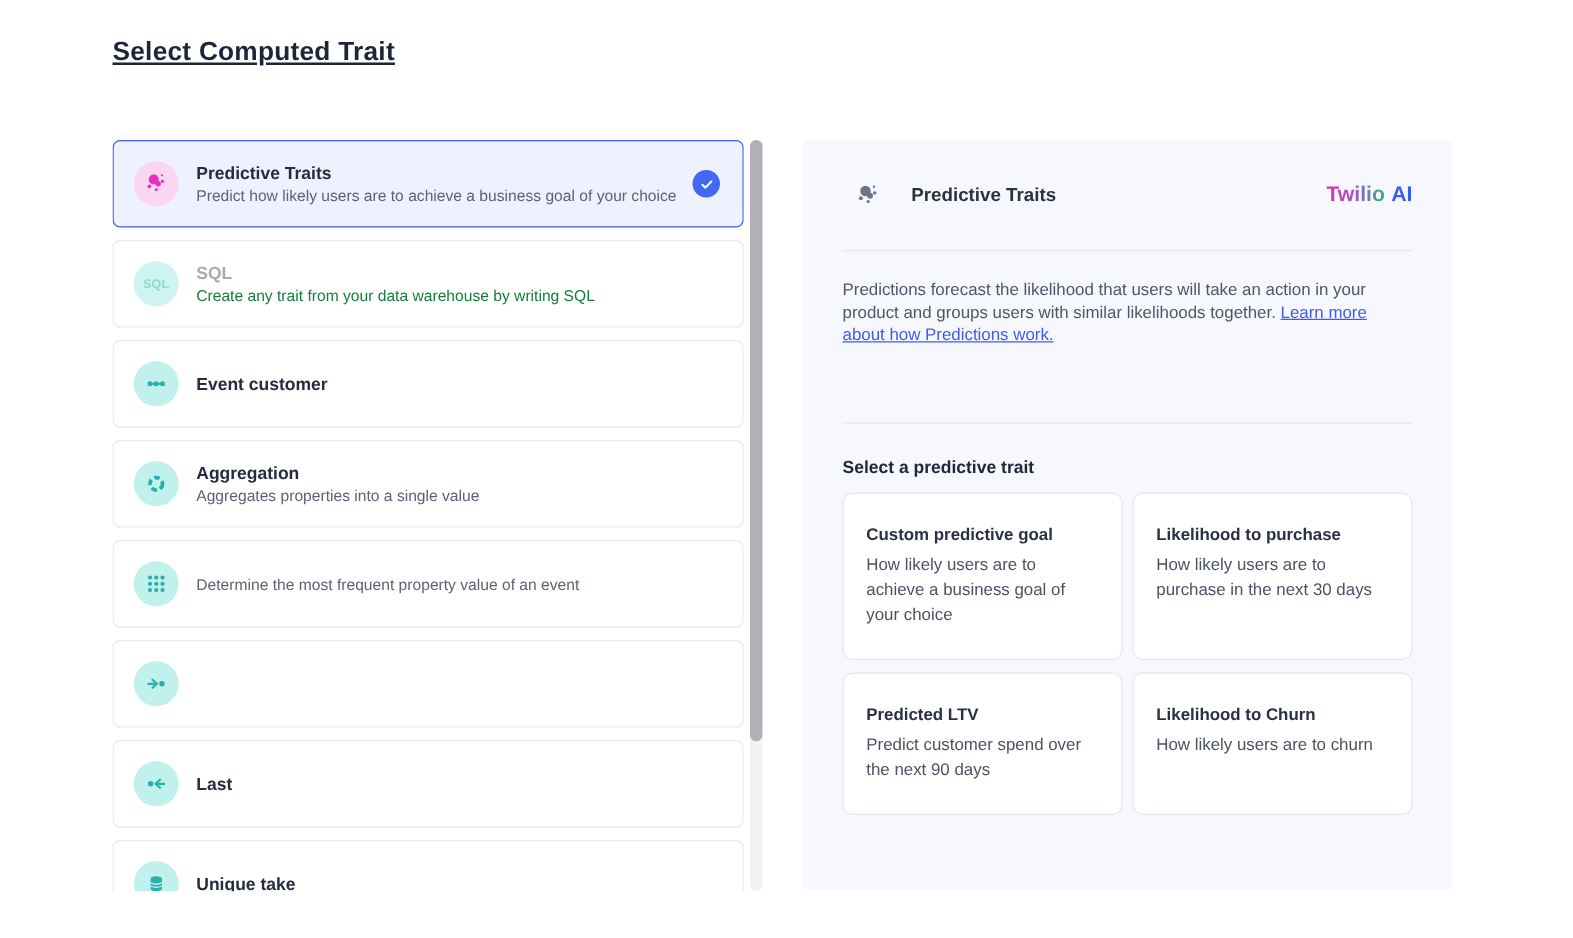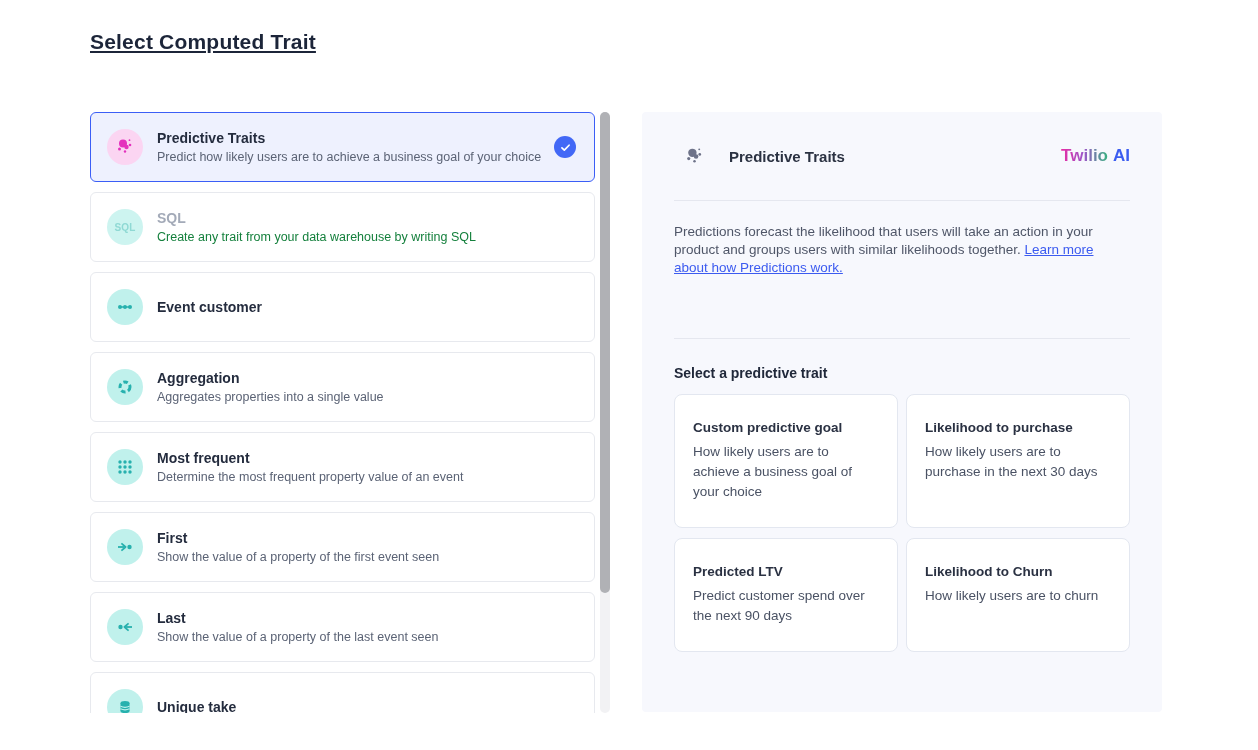--- a/index.html
+++ b/index.html
@@ -163,50 +163,44 @@
           <circle cx="15" cy="5" r="1.7"></circle>
         <circle cx="5" cy="10" r="1.7"></circle>
           <circle cx="10" cy="10" r="1.7"></circle>
           <circle cx="15" cy="10" r="1.7"></circle>
         <circle cx="5" cy="15" r="1.7"></circle>
           <circle cx="10" cy="15" r="1.7"></circle>
           <circle cx="15" cy="15" r="1.7"></circle>
       </svg>
     </span>
     <span class="trait-text">
-      <span class="trait-title">Most frequent</span>
       <span class="trait-desc">Determine the most frequent property value of an event</span>
     </span>
   </div>
 
   <div class="trait-item">
     <span class="icon-circle teal">
       <svg width="20" height="20" viewBox="0 0 20 20">
         <line x1="3" y1="10" x2="9.5" y2="10" stroke="#27b1ae" stroke-width="1.8"></line>
         <path d="M7 6.8 L10.6 10 L7 13.2" fill="none" stroke="#27b1ae" stroke-width="1.8" stroke-linecap="round" stroke-linejoin="round"></path>
         <circle cx="14.5" cy="10" r="2.2" fill="#27b1ae"></circle>
       </svg>
     </span>
-    <span class="trait-text">
-      <span class="trait-title">First</span>
-      <span class="trait-desc">Show the value of a property of the first event seen</span>
-    </span>
   </div>
 
   <div class="trait-item">
     <span class="icon-circle teal">
       <svg width="20" height="20" viewBox="0 0 20 20">
         <circle cx="5.5" cy="10" r="2.2" fill="#27b1ae"></circle>
         <path d="M13 6.8 L9.4 10 L13 13.2" fill="none" stroke="#27b1ae" stroke-width="1.8" stroke-linecap="round" stroke-linejoin="round"></path>
         <line x1="10.5" y1="10" x2="17" y2="10" stroke="#27b1ae" stroke-width="1.8"></line>
       </svg>
     </span>
     <span class="trait-text">
       <span class="trait-title">Last</span>
-      <span class="trait-desc">Show the value of a property of the last event seen</span>
     </span>
   </div>
 
   <div class="trait-item">
     <span class="icon-circle teal">
       <svg width="20" height="20" viewBox="0 0 20 20">
         <rect x="5.5" y="6" width="9" height="8" fill="#27b1ae"></rect>
         <ellipse cx="10" cy="6" rx="4.5" ry="2" fill="#27b1ae"></ellipse>
         <ellipse cx="10" cy="14" rx="4.5" ry="2" fill="#27b1ae"></ellipse>
         <path d="M5.5 9.3 Q10 11.4 14.5 9.3" fill="none" stroke="#c0f1ec" stroke-width="1.1"></path>

